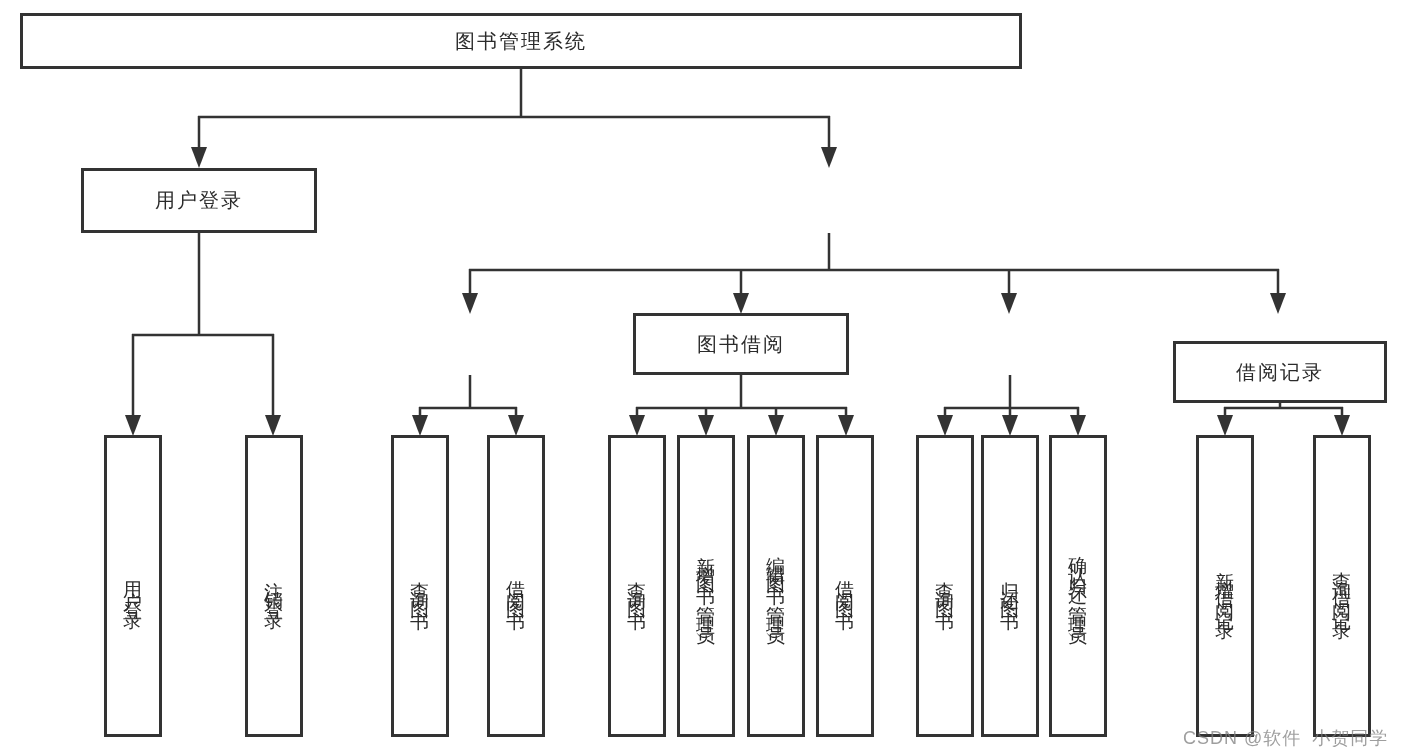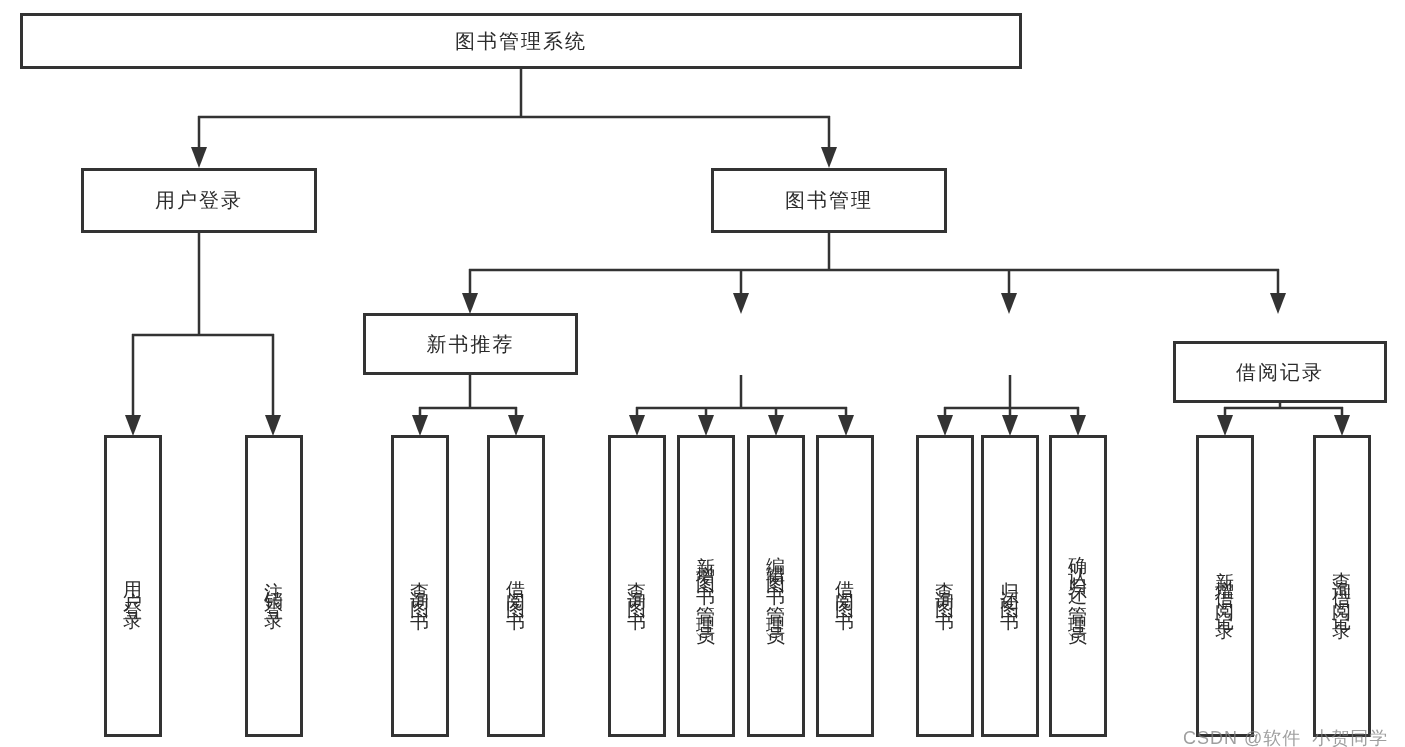--- a/index.html
+++ b/index.html
@@ -117,23 +117,22 @@
     <polygon class="arrow" points="1070,415 1086,415 1078,436"></polygon>
 
     <path class="line" d="M1280 375 V409 M1224 408 H1343 M1225 407 V418 M1342 407 V418"></path>
     <polygon class="arrow" points="1217,415 1233,415 1225,436"></polygon>
     <polygon class="arrow" points="1334,415 1350,415 1342,436"></polygon>
   </svg>
 
   <div class="box n-root">图书管理系统</div>
 
   <div class="box n-login">用户登录</div>
-  <div class="box n-mgmt">图书管理</div>
 
-  <div class="box n-sec0">新书推荐</div>
+  <div class="box n-sec1">图书借阅</div>
   <div class="box n-sec3">借阅记录</div>
 
   <div class="box vbox leaf lf0">用户登录</div>
   <div class="box vbox leaf lf1">注销登录</div>
 
   <div class="box vbox leaf lf2">查询图书</div>
   <div class="box vbox leaf lf3">借阅图书</div>
 
   <div class="box vbox leaf lf4">查询图书</div>
   <div class="box vbox leaf lf5">新增图书（管理员）</div>

